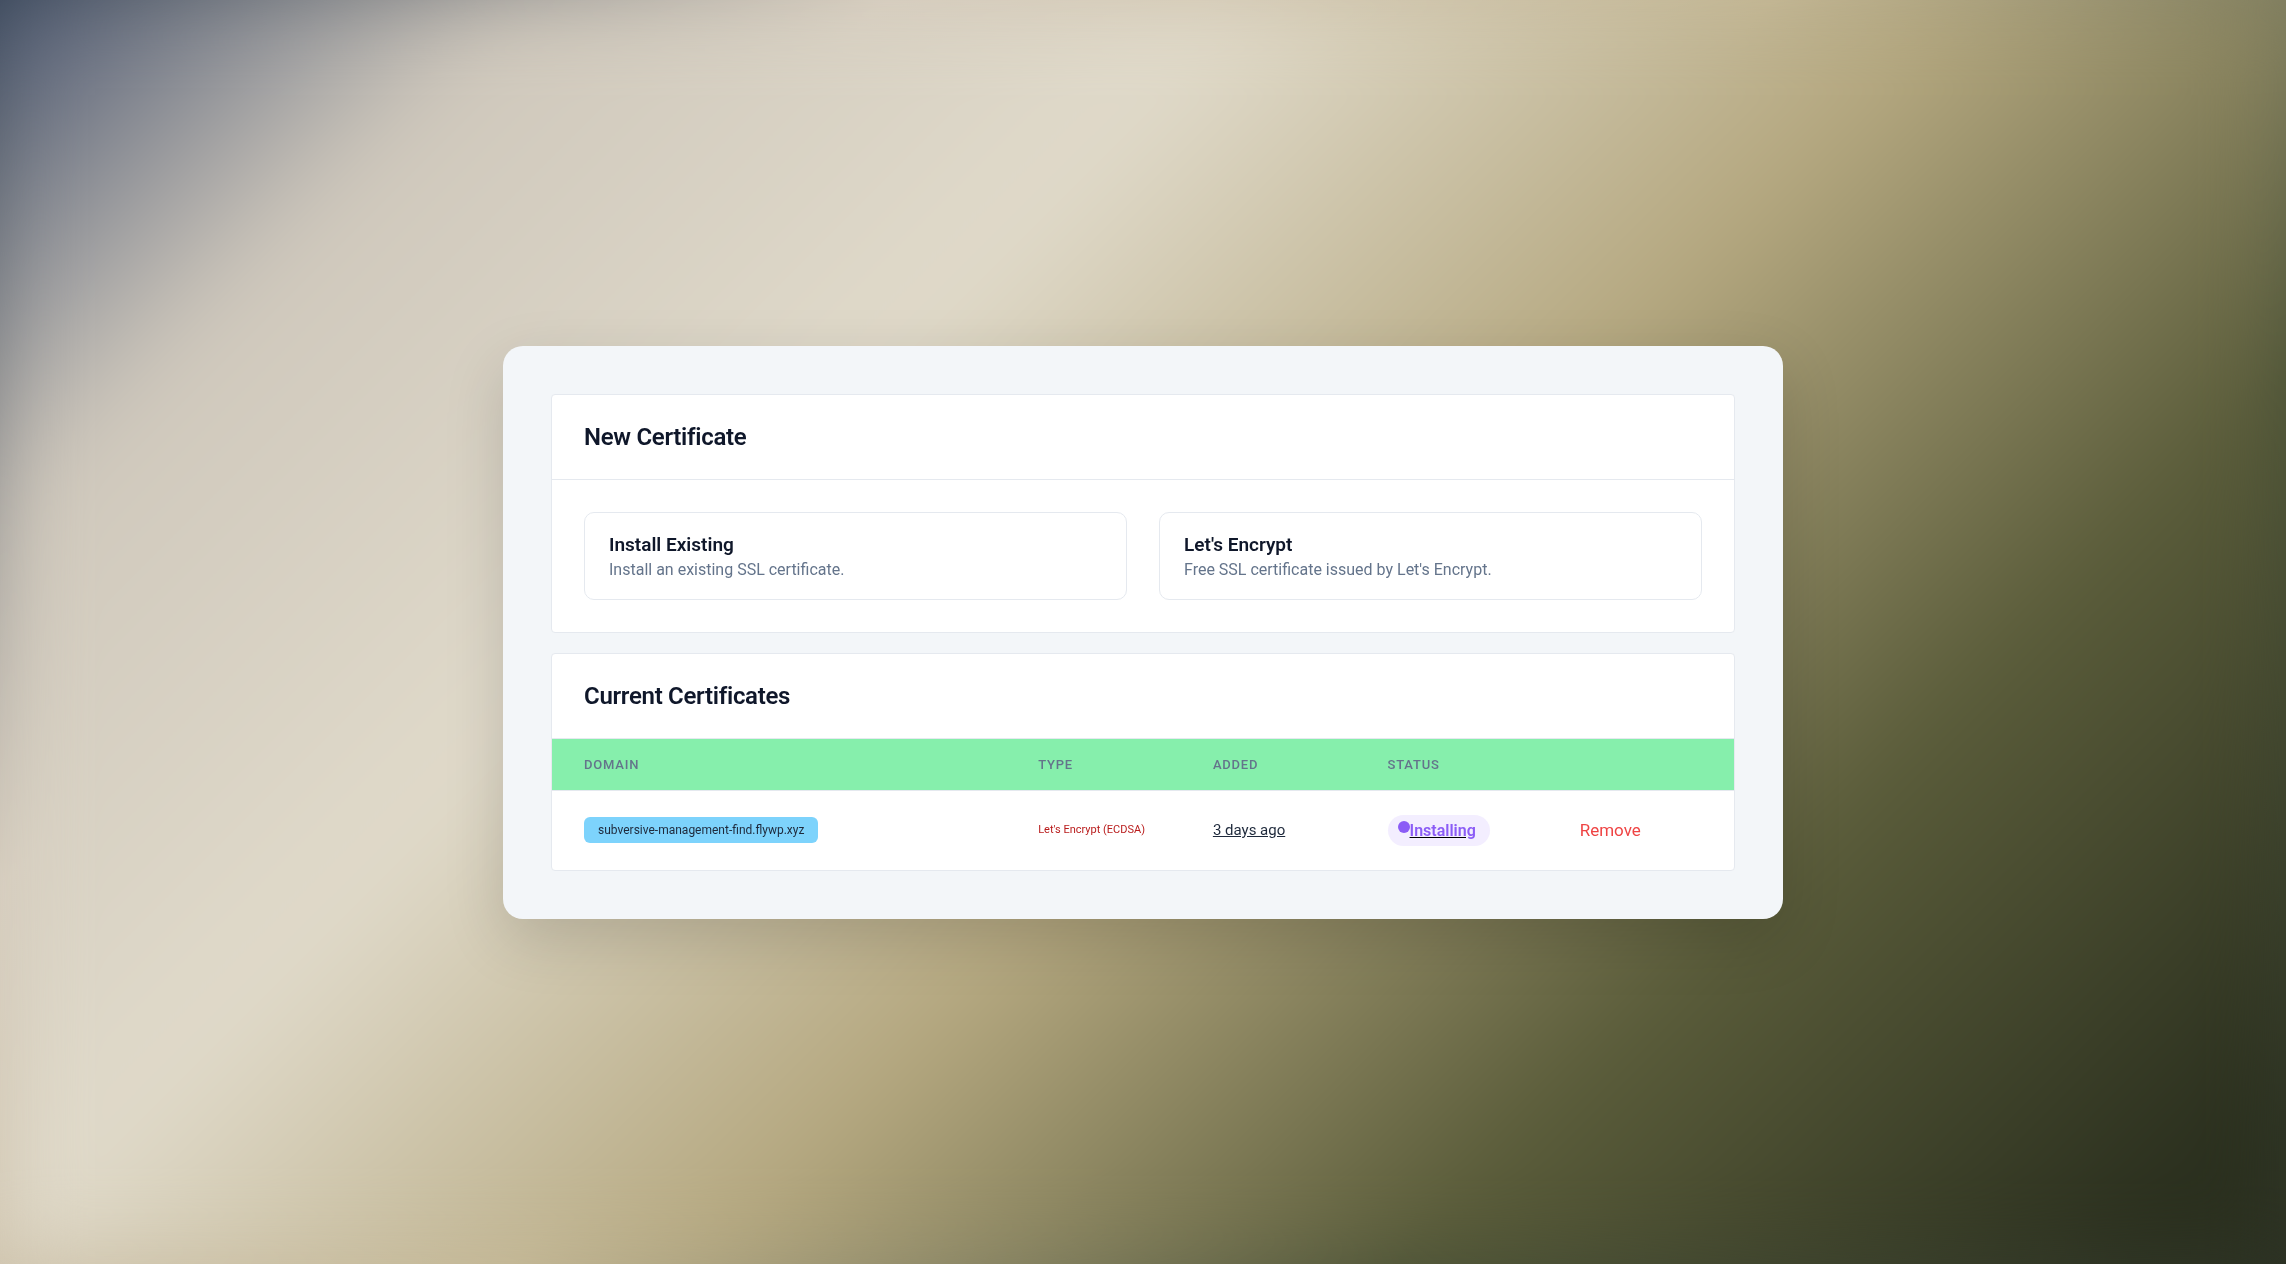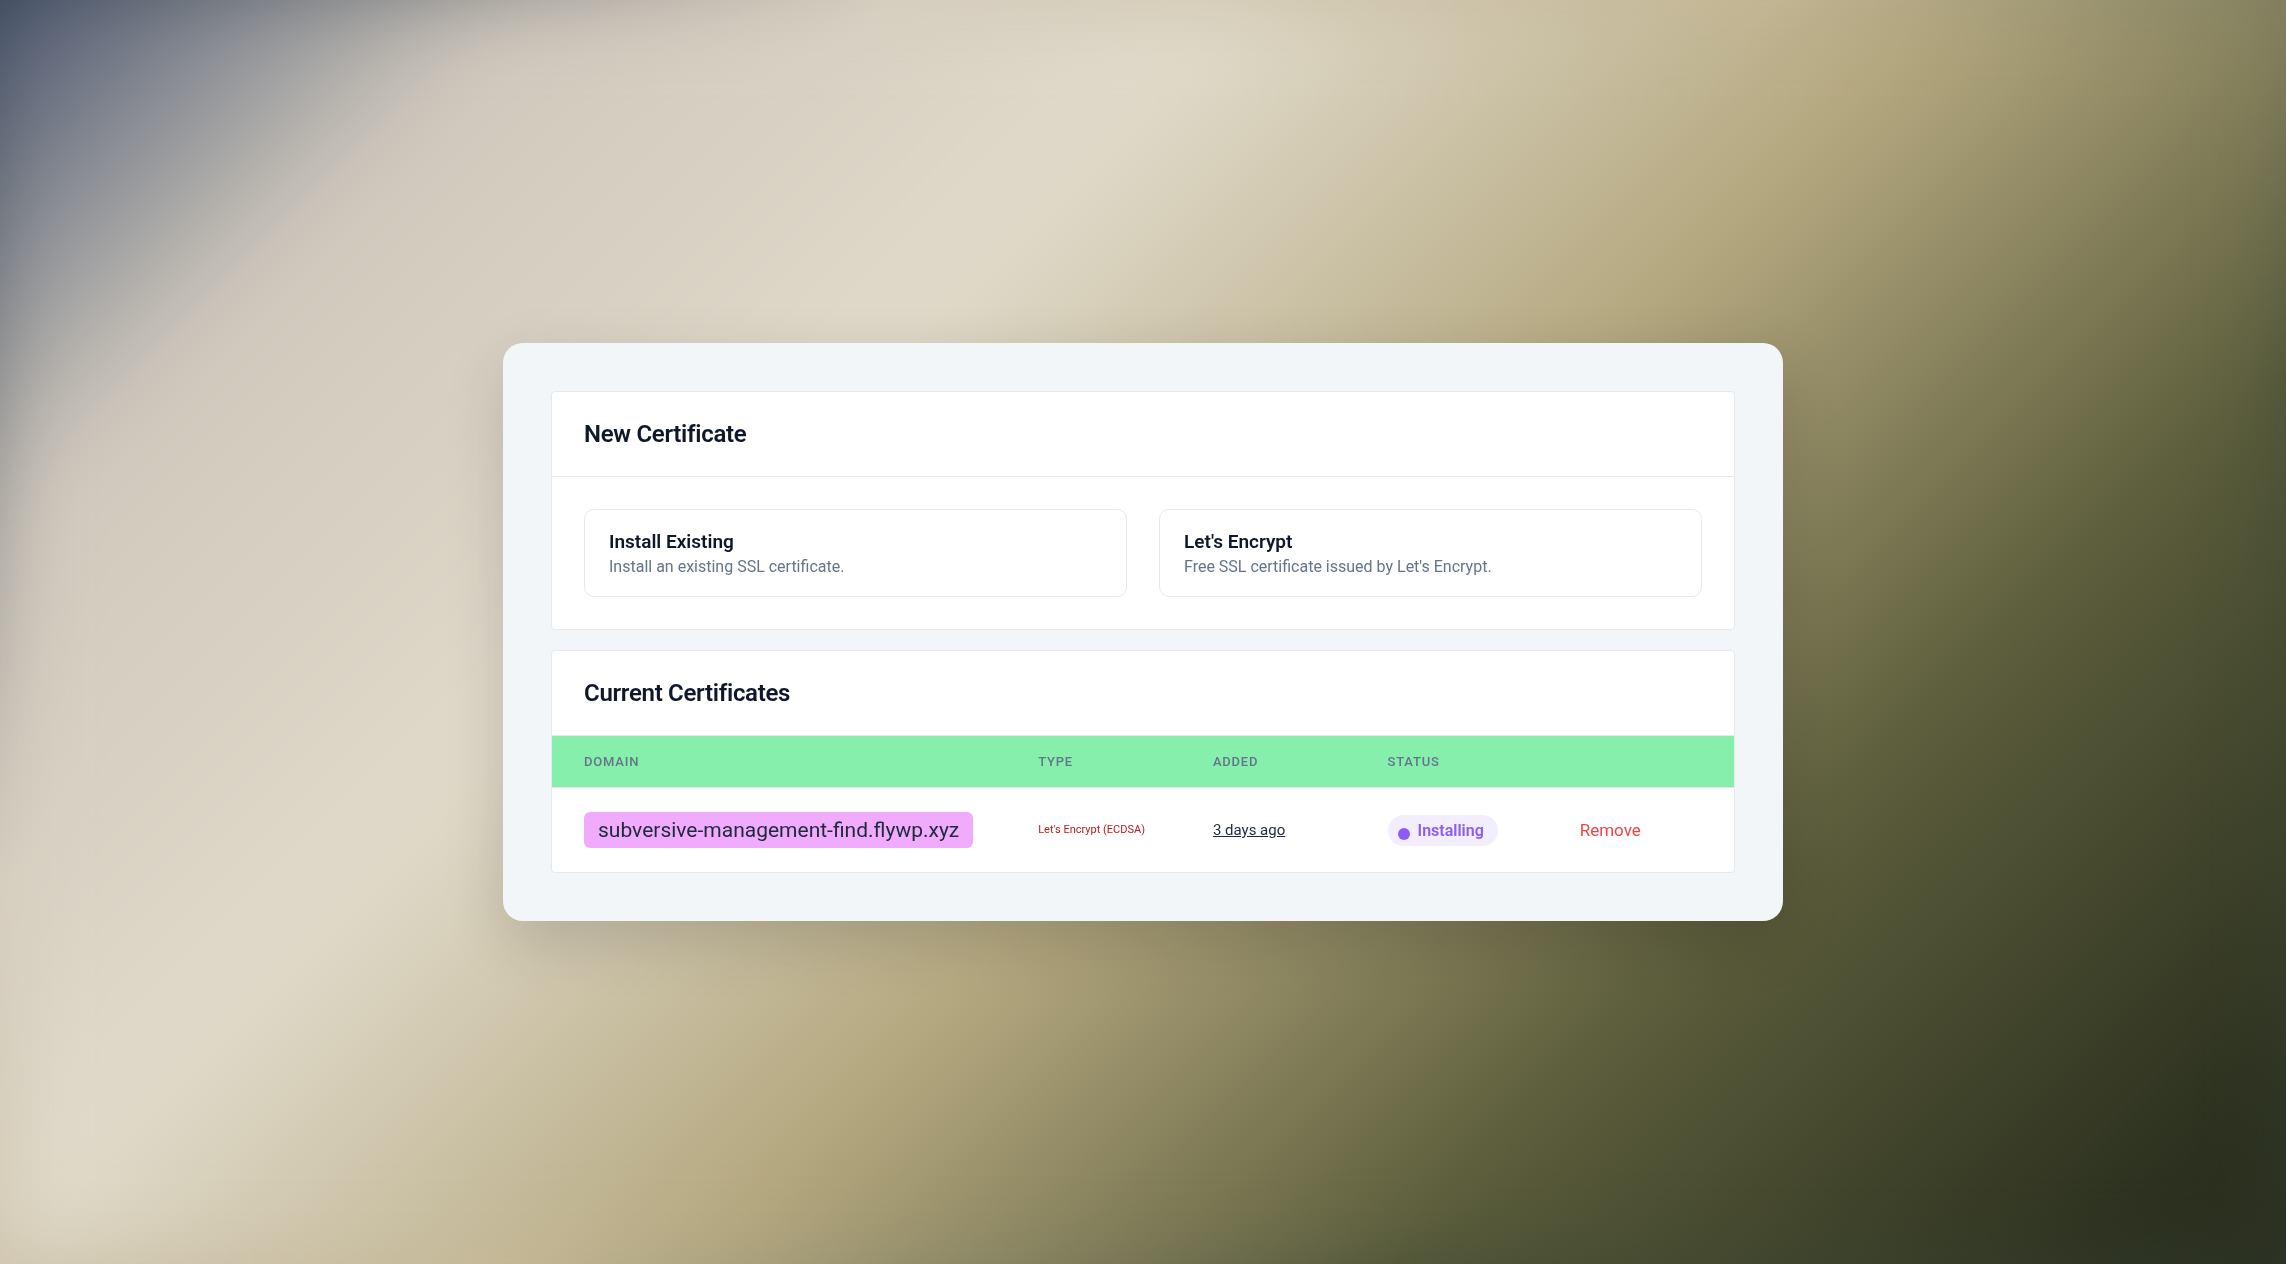--- a/index.html
+++ b/index.html
@@ -117,47 +117,48 @@
       align-items: center;
       border-bottom: 1px solid #f1f5f9;
     }
 
     .table-row:last-child {
       border-bottom: none;
     }
 
     .domain-chip {
       display: inline-block;
-      background: #f0abfc;
+      background: #7dd3fc;
       padding: 6px 14px;
       border-radius: 6px;
-      font-size: 21px;
+      font-size: 12px;
       color: #1e293b;
       font-family: inherit;
     }
 
     .type-text {
       font-size: 11px;
       color: #b91c1c;
       line-height: 1.4;
     }
 
     .added-text {
       font-size: 15px;
       color: #1e293b;
       text-decoration: underline;
     }
 
     .status-badge {
       display: inline-flex;
-      align-items: flex-end;
-      gap: 8px;
+      align-items: flex-start;
+      gap: 0;
       background: #f3eeff;
       padding: 6px 14px 6px 10px;
       border-radius: 999px;
+      text-decoration: underline;
     }
 
     .status-dot {
       width: 12px;
       height: 12px;
       border-radius: 50%;
       background: #8b5cf6;
     }
 
     .status-text {

